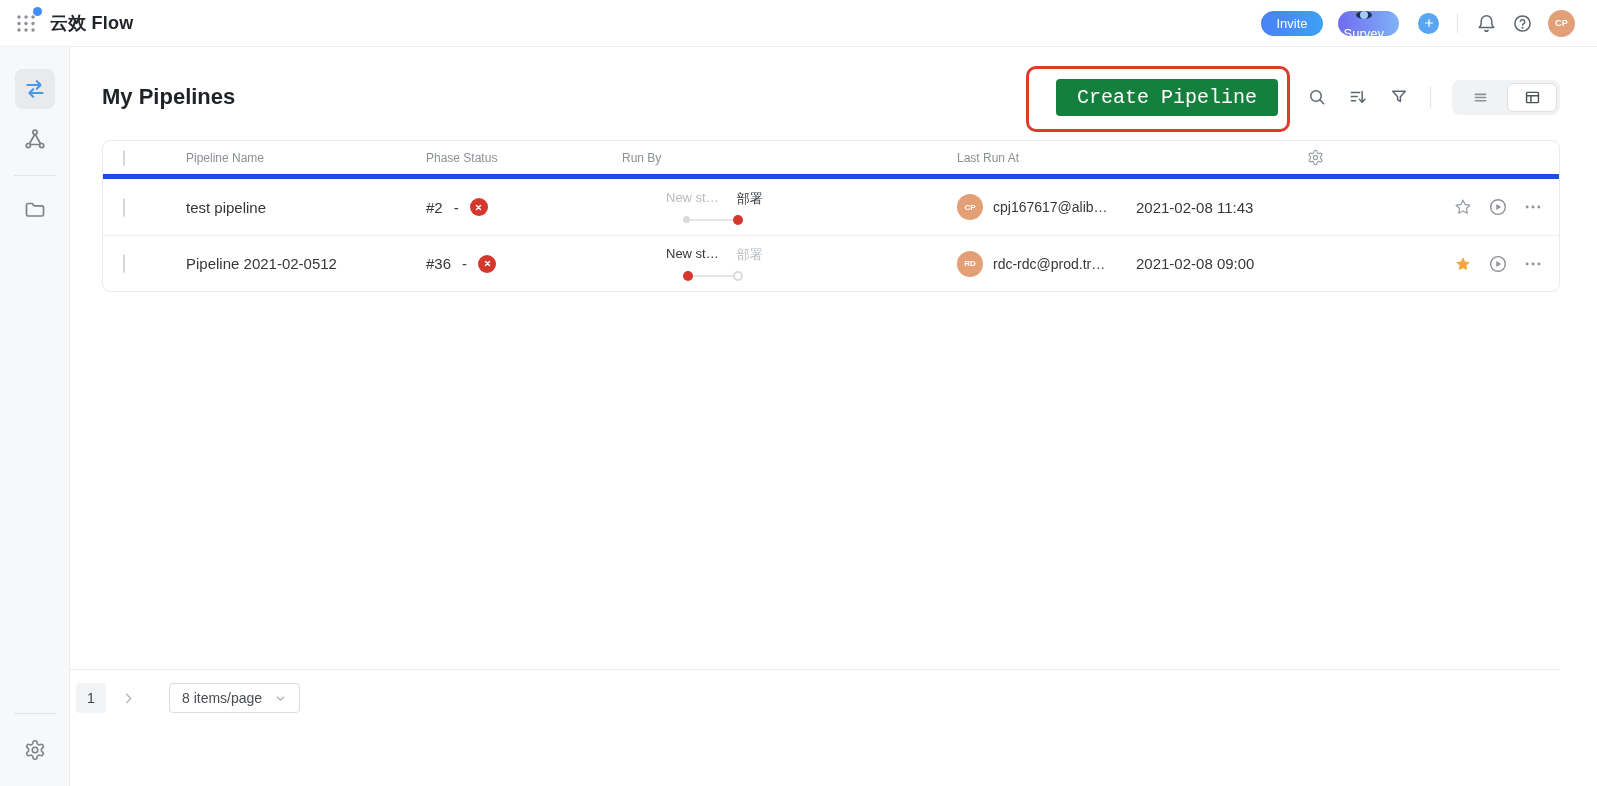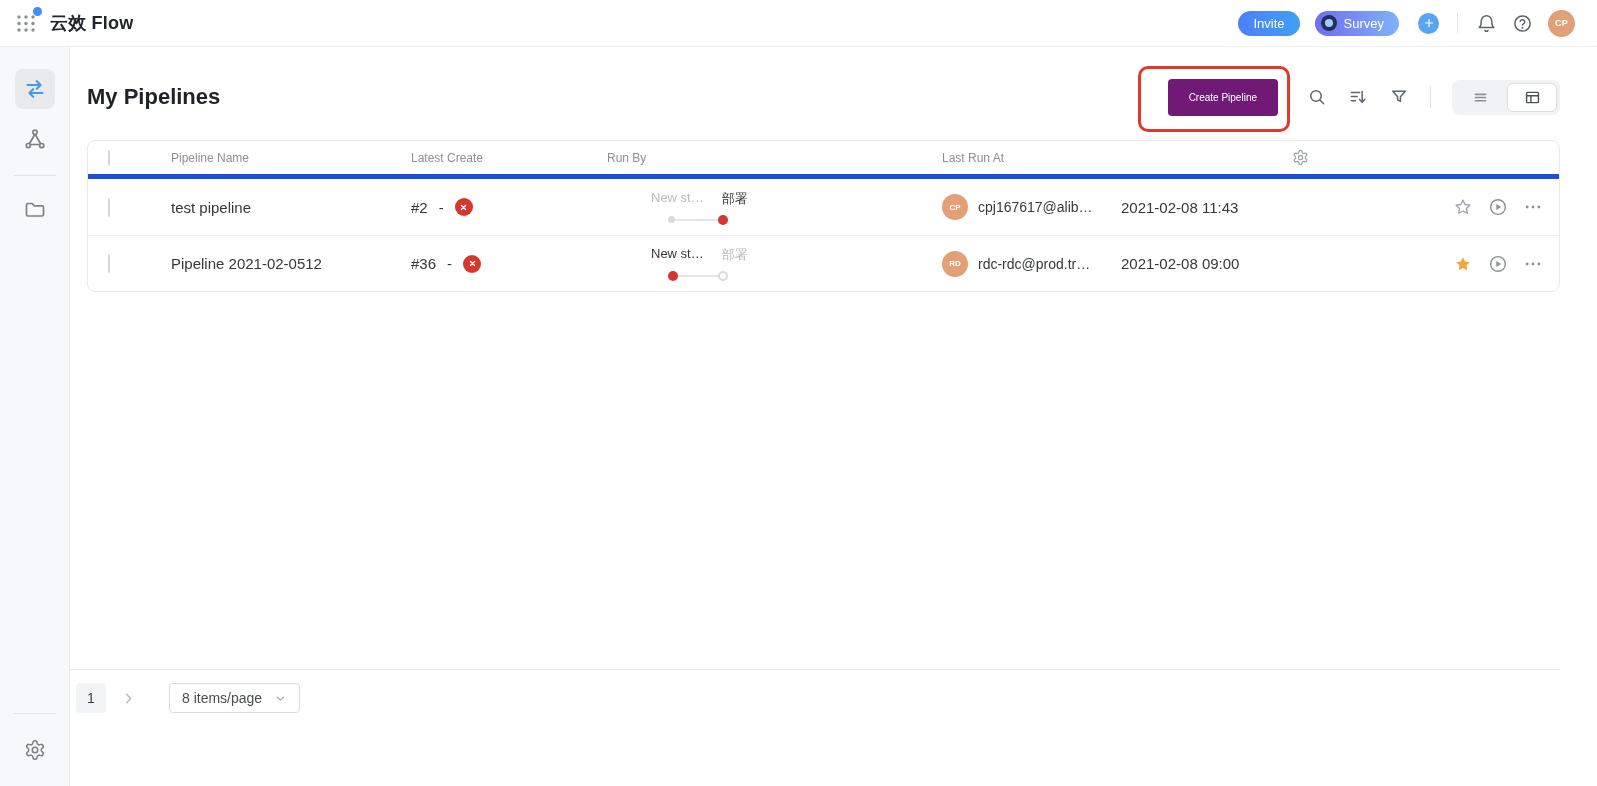--- a/index.html
+++ b/index.html
@@ -20,21 +20,21 @@
   .brand { display:flex; align-items:center; gap:12px; }
   .waffle-wrap { position:relative; width:24px; height:24px; color:#8b9096; }
   .waffle-dot { position:absolute; top:-4px; right:-4px; width:9px; height:9px;
     border-radius:50%; background:#3f8df5; }
   .brand-name { font-size:18px; font-weight:600; color:#22252a; letter-spacing:.2px; }
 
   .topbar-right { display:flex; align-items:center; gap:15px; }
   .pill { height:25px; border:none; border-radius:13px; color:#fff; font-size:13px;
     padding:0 15px; display:flex; align-items:center; gap:7px; font-family:inherit; }
   .pill-invite { background:linear-gradient(90deg,#4b80f7,#3fa0f4); }
-  .pill-survey { background:linear-gradient(90deg,#6f6cf0,#7fb2f8); padding-left:6px; }
+  .pill-survey { background:linear-gradient(90deg,#6f6cf0,#7fb2f8); padding-left:6px;flex-direction:column; }
   .survey-ic { width:16px; height:16px; border-radius:50%; background:#203059;
     display:flex; align-items:center; justify-content:center; }
   .survey-ic::after { content:""; width:8px; height:8px; border-radius:50%; background:#a3c9fb; }
   .plus-btn { width:21px; height:21px; border-radius:50%; background:#58a5f3; border:none;
     display:flex; align-items:center; justify-content:center; color:#fff; margin-left:4px; }
   .tb-divider { width:1px; height:20px; background:#e3e4e6; margin:0 3px; }
   .tb-icon { color:#5e646b; display:flex; }
   .avatar { width:27px; height:27px; border-radius:50%; background:#e2a078; color:#fff;
     font-size:9px; font-weight:700; display:flex; align-items:center; justify-content:center;
     letter-spacing:.3px; }
@@ -48,28 +48,28 @@
   .side-item { width:40px; height:40px; border-radius:8px; display:flex; align-items:center;
     justify-content:center; color:#7d8287; margin-bottom:10px; }
   .side-item.active { background:#e8eaec; color:#4a97e8; }
   .side-divider { width:42px; height:1px; background:#e3e4e6; margin:6px 0 14px; }
   .sidebar-bottom { margin-top:auto; display:flex; flex-direction:column; align-items:center;
     padding-bottom:16px; width:100%; }
   .sidebar-bottom .side-divider { margin:0 0 16px; }
 
   
   .main { position:absolute; left:71px; top:47px; right:0; bottom:0; background:#fff;
-    padding:26px 37px 0 16px; }
+    padding:26px 37px 0 31px; }
 
   .page-head { display:flex; align-items:center; justify-content:space-between; height:48px; }
   .page-title { font-size:22px; font-weight:600; color:#1f2226; }
   .head-actions { display:flex; align-items:center; gap:21px; }
   .create-wrap { position:relative; margin-right:8px; }
-  .create-btn { height:37px; padding:0 21px; background:#701a75; border:none; border-radius:4px;
-    color:#fff; font-size:10px; font-family:Liberation Sans, sans-serif; }
+  .create-btn { height:37px; padding:0 21px; background:#15803d; border:none; border-radius:4px;
+    color:#fff; font-size:20px; font-family:Liberation Mono, monospace; }
   .annotation { position:absolute; left:-30px; top:-13px; right:-12px; bottom:-16px;
     border:3px solid #df3a2c; border-radius:10px; pointer-events:none; }
   .tool-icon { color:#5f6670; display:flex; }
   .v-divider { width:1px; height:22px; background:#e2e3e5; }
   .segmented { display:flex; background:#f1f2f4; border-radius:8px; padding:3px; gap:2px; }
   .seg-btn { width:50px; height:29px; border:none; background:transparent; border-radius:6px;
     display:flex; align-items:center; justify-content:center; color:#8b9096; }
   .seg-btn.active { background:#fff; border:1px solid #dcdee1; color:#4b5056; }
 
   
@@ -362,21 +362,21 @@
     </div>
 
 
     <section class="table">
 
       <div class="trow thead">
         <div class="cell-check">
           <span class="checkbox clickable"></span>
         </div>
         <div>Pipeline Name</div>
-        <div>Latest Create</div>
+        <div>Phase Status</div>
         <div>Run By</div>
         <div>Last Run At</div>
         <div class="cell-gear">
           <span class="clickable">
             <svg class="ic" width="17" height="17">
                 <use href="#i-gear"></use>
               </svg>
           </span>
         </div>
       </div>

